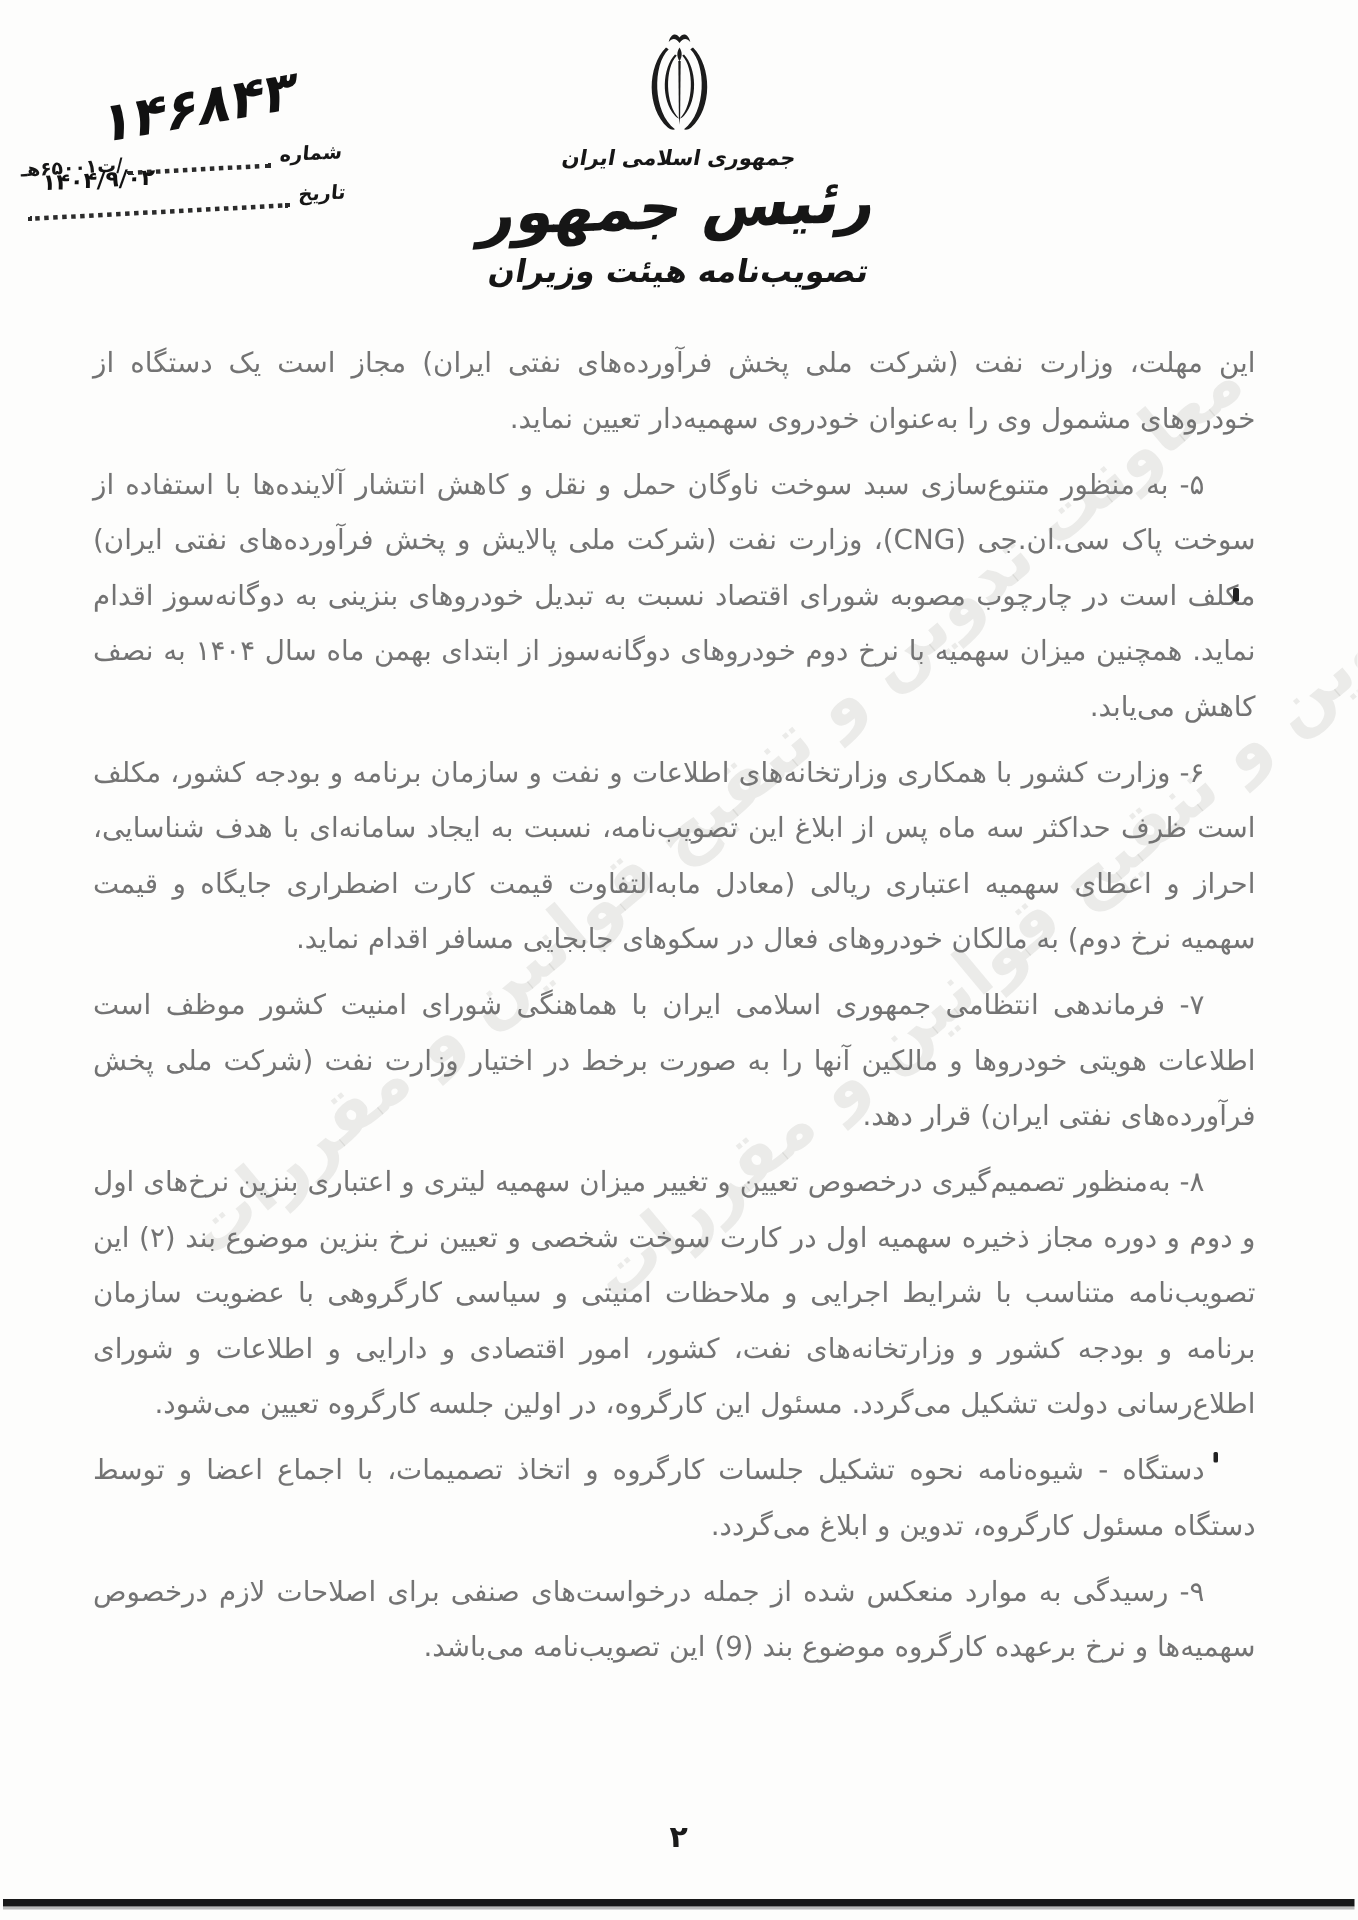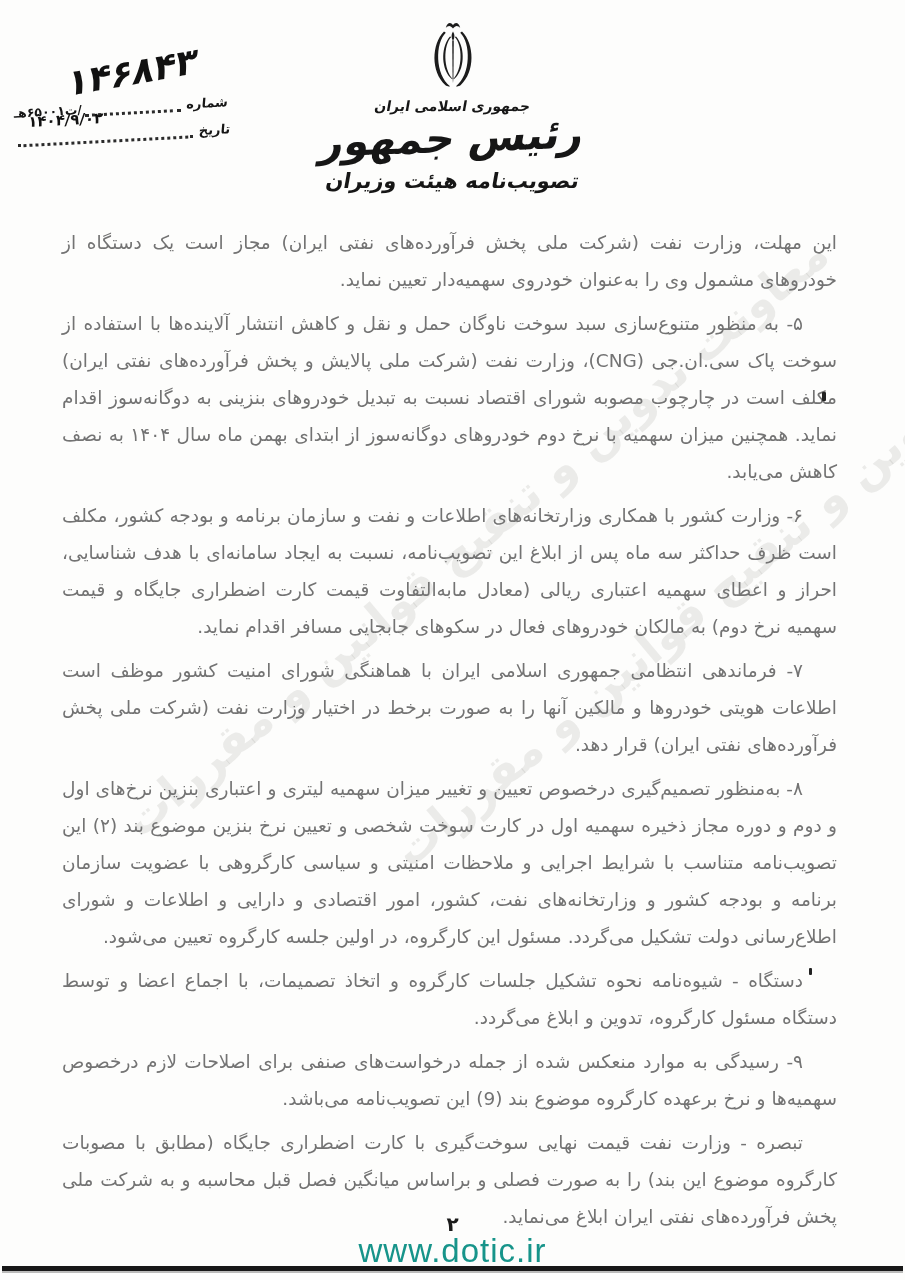--- a/index.html
+++ b/index.html
@@ -110,24 +110,22 @@
   <div class="wm wm2">معاونت تدوین و تنقیح قوانین و مقررات</div>
 
   <div class="doc-body">
     <p>این مهلت، وزارت نفت (شرکت ملی پخش فرآورده‌های نفتی ایران) مجاز است یک دستگاه از خودروهای مشمول وی را به‌عنوان خودروی سهمیه‌دار تعیین نماید.</p>
     <p class="indent">۵- به منظور متنوع‌سازی سبد سوخت ناوگان حمل و نقل و کاهش انتشار آلاینده‌ها با استفاده از سوخت پاک سی.ان.جی (CNG)، وزارت نفت (شرکت ملی پالایش و پخش فرآورده‌های نفتی ایران) مکلف است در چارچوب مصوبه شورای اقتصاد نسبت به تبدیل خودروهای بنزینی به دوگانه‌سوز اقدام نماید. همچنین میزان سهمیه با نرخ دوم خودروهای دوگانه‌سوز از ابتدای بهمن ماه سال ۱۴۰۴ به نصف کاهش می‌یابد.</p>
     <p class="indent">۶- وزارت کشور با همکاری وزارتخانه‌های اطلاعات و نفت و سازمان برنامه و بودجه کشور، مکلف است ظرف حداکثر سه ماه پس از ابلاغ این تصویب‌نامه، نسبت به ایجاد سامانه‌ای با هدف شناسایی، احراز و اعطای سهمیه اعتباری ریالی (معادل مابه‌التفاوت قیمت کارت اضطراری جایگاه و قیمت سهمیه نرخ دوم) به مالکان خودروهای فعال در سکوهای جابجایی مسافر اقدام نماید.</p>
     <p class="indent">۷- فرماندهی انتظامی جمهوری اسلامی ایران با هماهنگی شورای امنیت کشور موظف است اطلاعات هویتی خودروها و مالکین آنها را به صورت برخط در اختیار وزارت نفت (شرکت ملی پخش فرآورده‌های نفتی ایران) قرار دهد.</p>
     <p class="indent">۸- به‌منظور تصمیم‌گیری درخصوص تعیین و تغییر میزان سهمیه لیتری و اعتباری بنزین نرخ‌های اول و دوم و دوره مجاز ذخیره سهمیه اول در کارت سوخت شخصی و تعیین نرخ بنزین موضوع بند (۲) این تصویب‌نامه متناسب با شرایط اجرایی و ملاحظات امنیتی و سیاسی کارگروهی با عضویت سازمان برنامه و بودجه کشور و وزارتخانه‌های نفت، کشور، امور اقتصادی و دارایی و اطلاعات و شورای اطلاع‌رسانی دولت تشکیل می‌گردد. مسئول این کارگروه، در اولین جلسه کارگروه تعیین می‌شود.</p>
     <p class="indent">دستگاه - شیوه‌نامه نحوه تشکیل جلسات کارگروه و اتخاذ تصمیمات، با اجماع اعضا و توسط دستگاه مسئول کارگروه، تدوین و ابلاغ می‌گردد.</p>
     <p class="indent">۹- رسیدگی به موارد منعکس شده از جمله درخواست‌های صنفی برای اصلاحات لازم درخصوص سهمیه‌ها و نرخ برعهده کارگروه موضوع بند (9) این تصویب‌نامه می‌باشد.</p>
-    <p class="indent">تبصره - وزارت نفت قیمت نهایی سوخت‌گیری با کارت اضطراری جایگاه (مطابق با مصوبات کارگروه موضوع این بند) را به صورت فصلی و براساس میانگین فصل قبل محاسبه و به شرکت ملی پخش فرآورده‌های نفتی ایران ابلاغ می‌نماید.</p>
   </div>
 
   <div class="page-number">۲</div>
-  <div class="site-watermark">www.dotic.ir</div>
   <div class="bottom-rule"></div>
   <div class="bottom-rule-shadow"></div>
 
   <div class="speck speck1"></div>
   <div class="speck speck2"></div>
 
 </div>
 
 </body></html>

